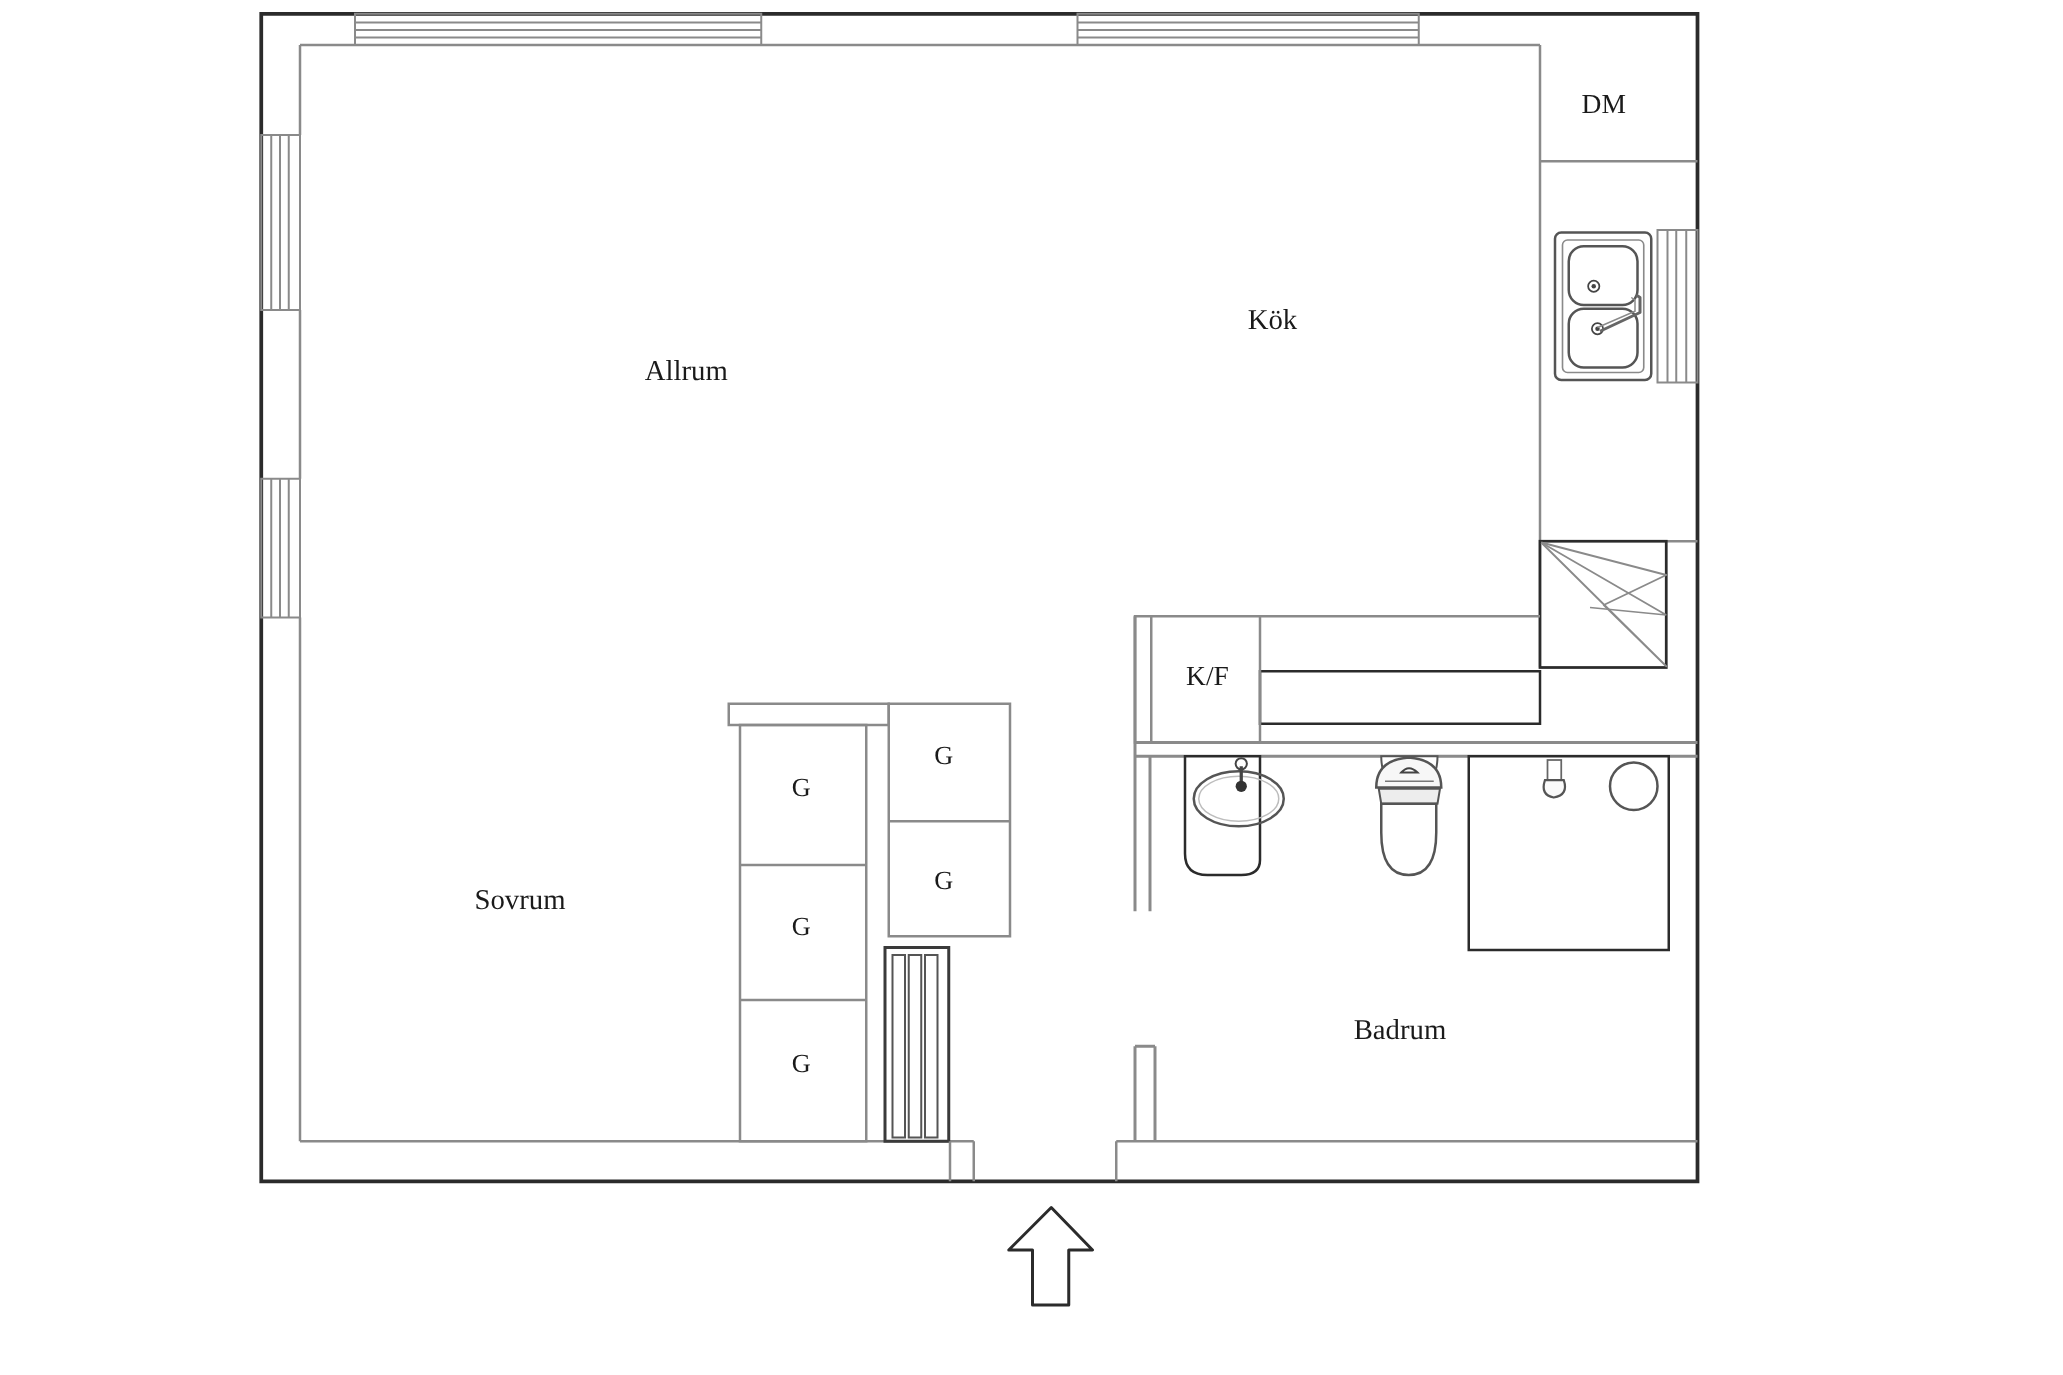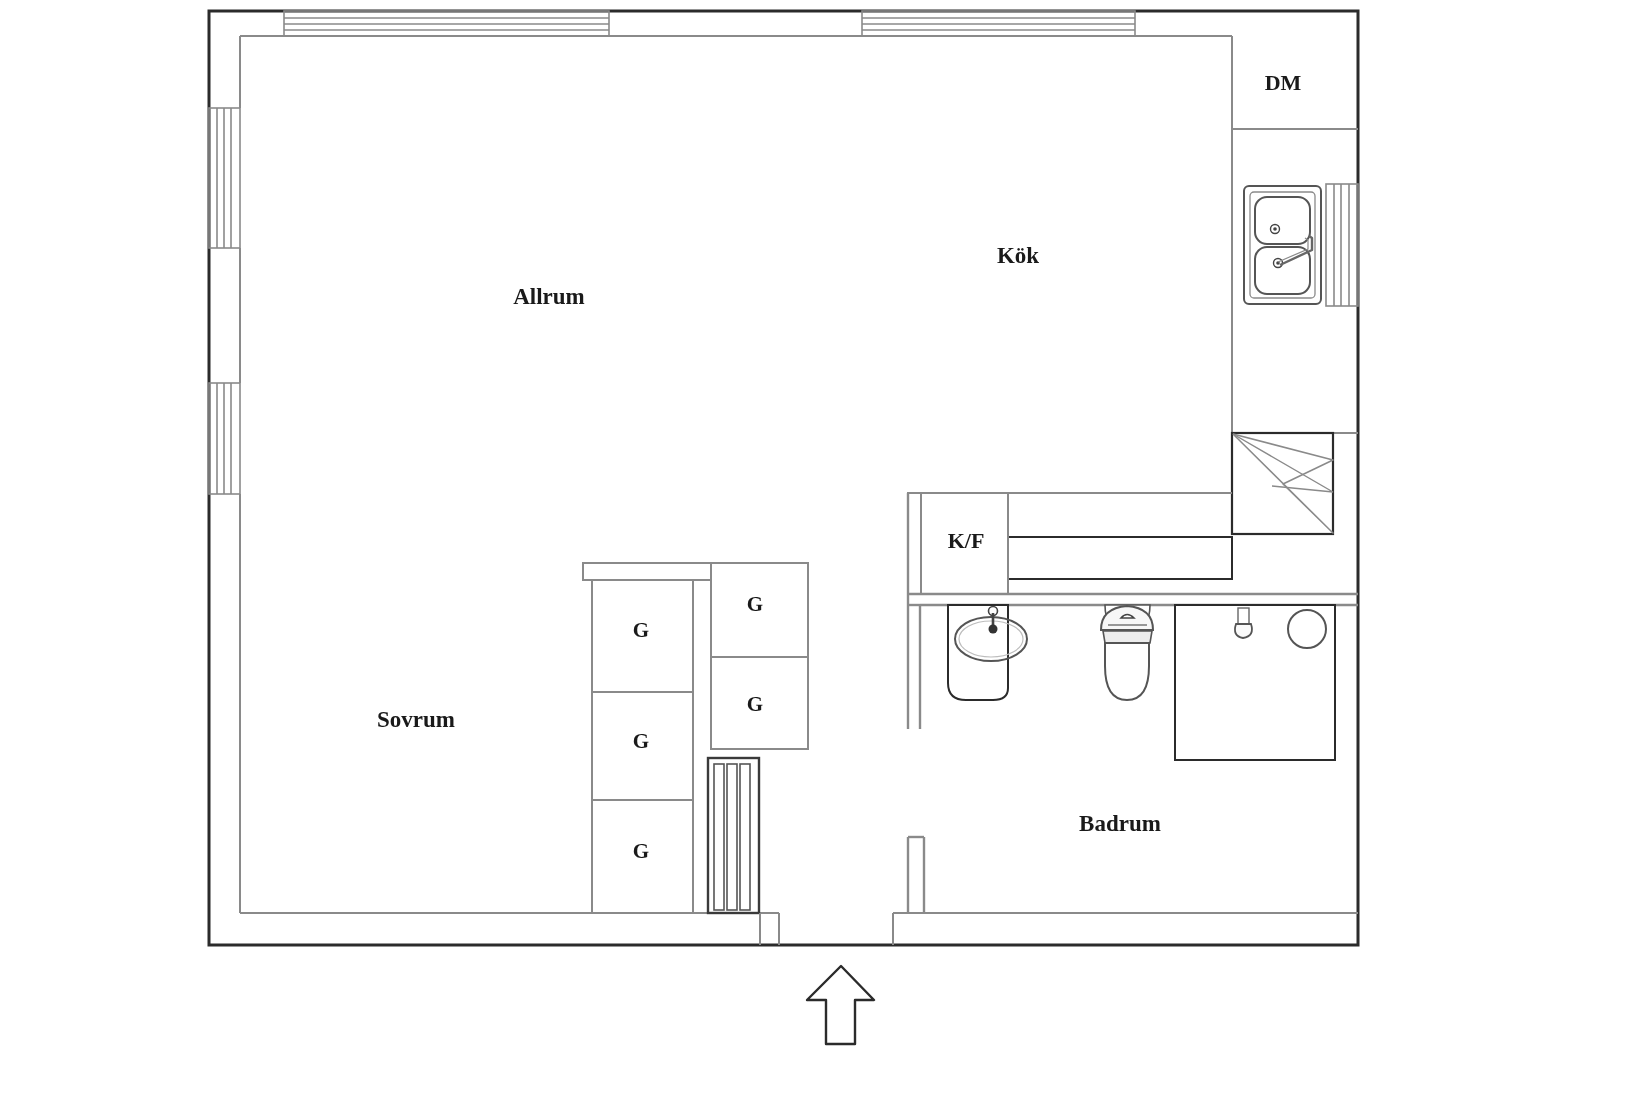--- a/index.html
+++ b/index.html
@@ -1,17 +1,17 @@
 <!DOCTYPE html>
 <html><head>
 <meta charset="utf-8">
 <style>
   html,body{margin:0;padding:0;background:#ffffff;}
   body{width:1650px;height:1100px;overflow:hidden;font-family:"Liberation Serif",serif;}
-  #plan{position:relative;width:1650px;height:1100px;background:#fff;font-weight:bold;}
+  #plan{position:relative;width:1650px;height:1100px;background:#fff;}
   svg{display:block;}
   .room-label{
     font-family:"Liberation Serif",serif;
     font-size:23px;
     fill:#1a1a1a;
     text-anchor:middle;
     dominant-baseline:middle;
   }
   .small-label{
     font-family:"Liberation Serif",serif;

